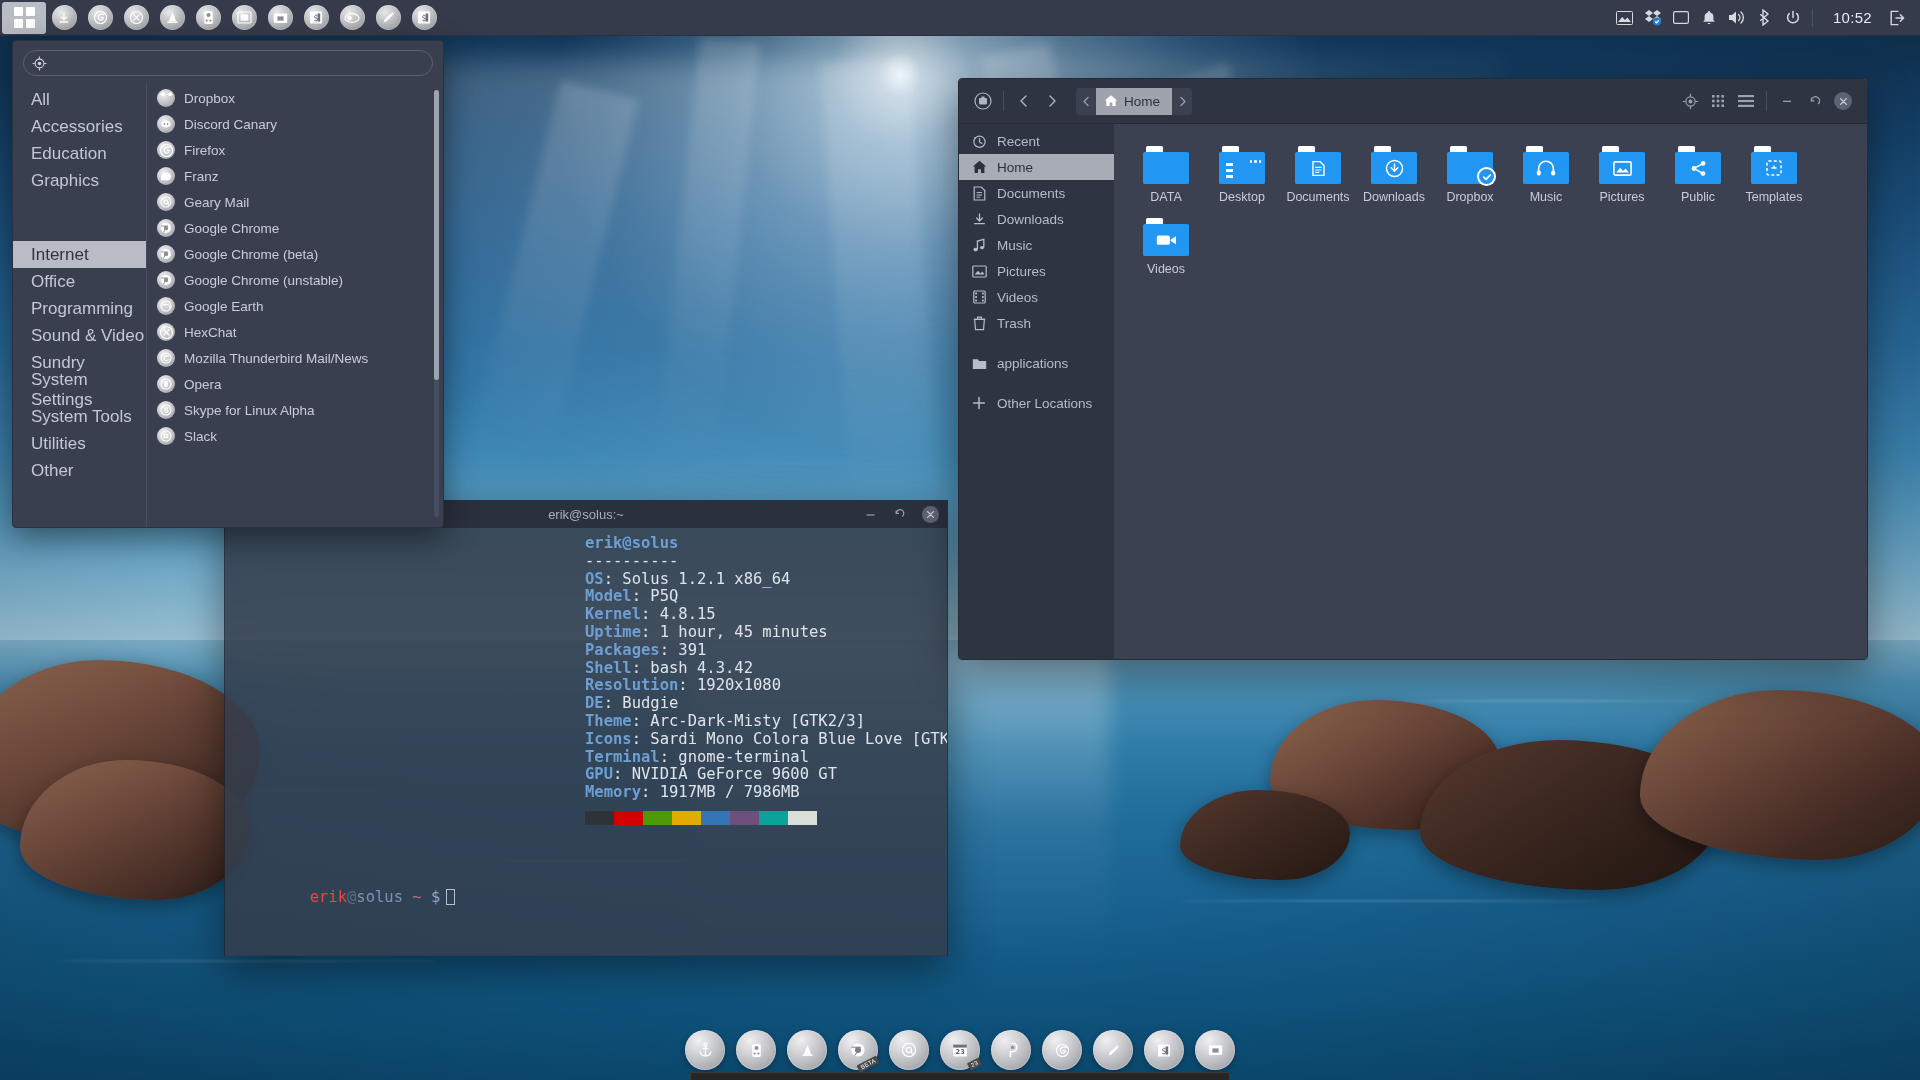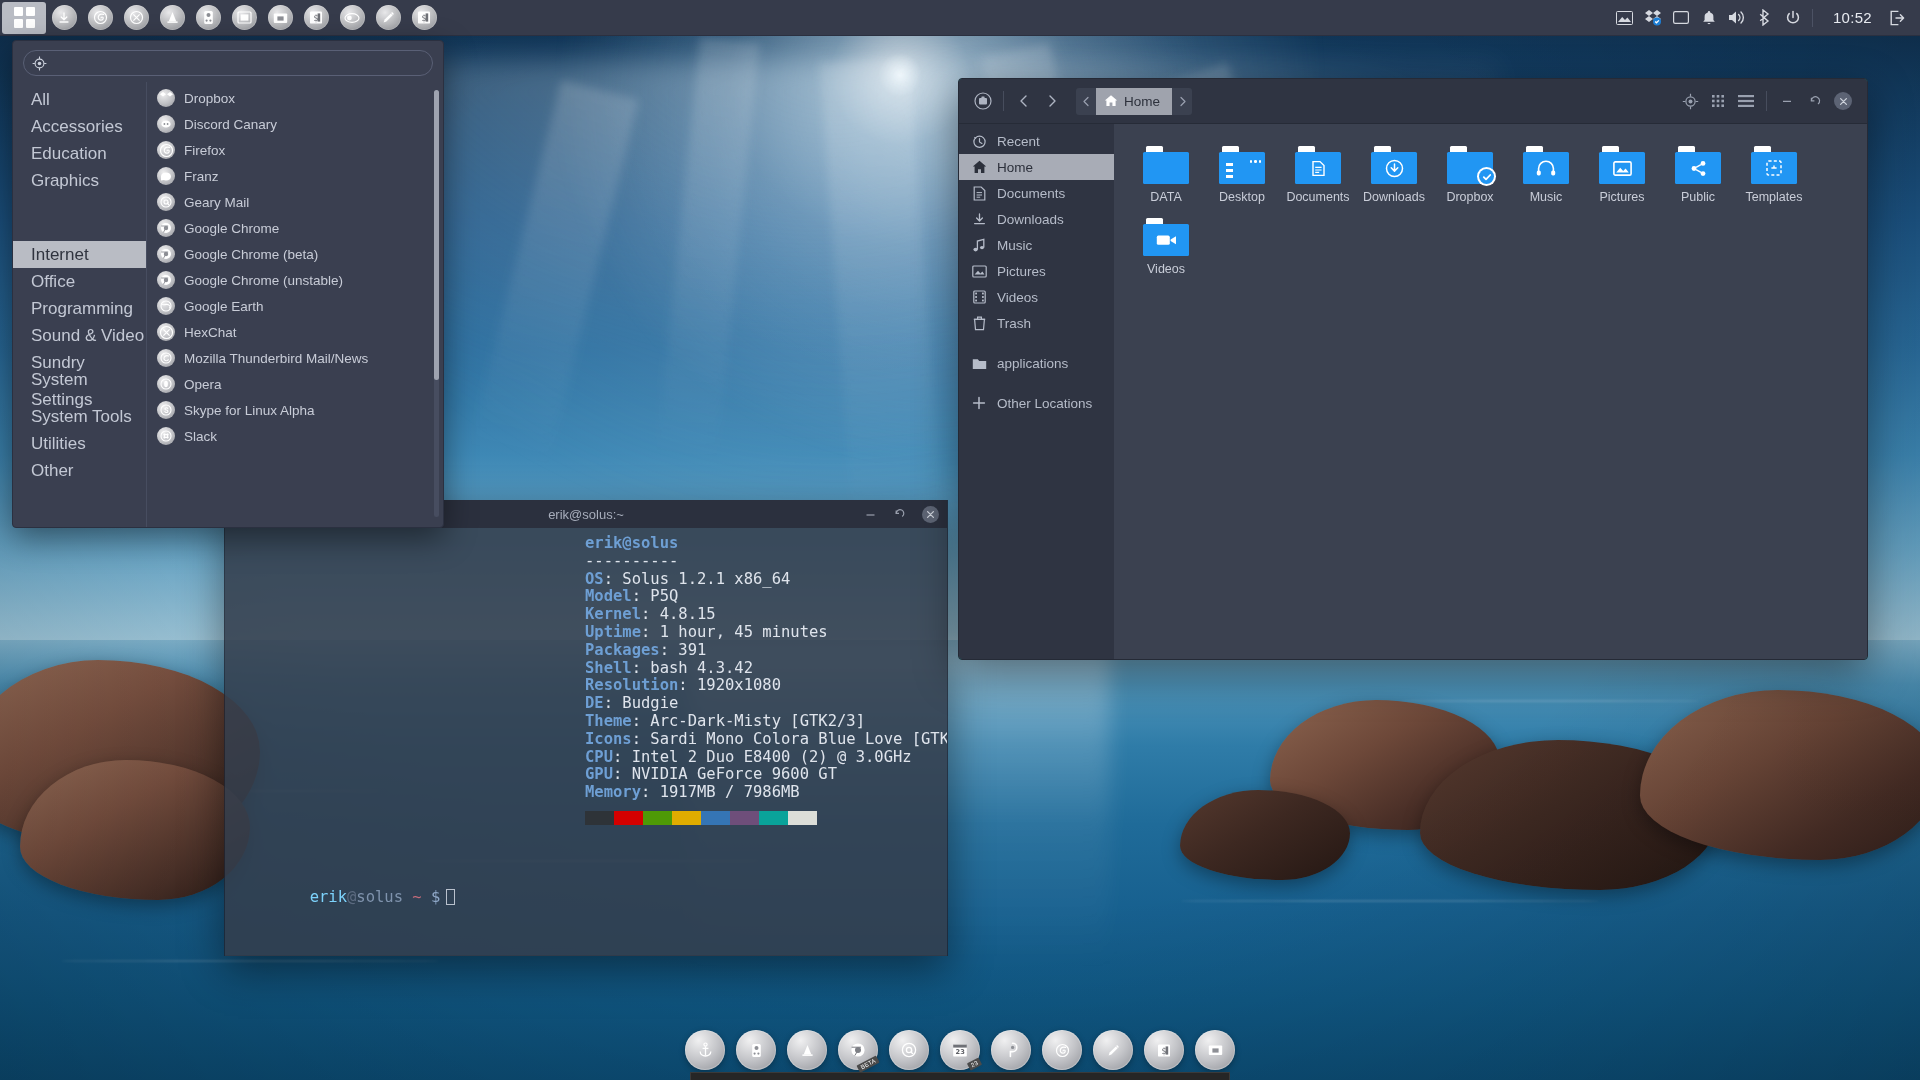--- a/index.html
+++ b/index.html
@@ -167,21 +167,21 @@
     padding: 7px 0 0 0; position: relative; overflow: hidden;
   }
   .term-line { white-space: pre; color: #d7dce4; padding-left: 10px; }
   .fetch { padding-left: 360px; }
   .k { color: #6e9fd4; font-weight: bold; }
   .uh { color: #6e9fd4; font-weight: bold; }
   .v { color: #dfe4ec; }
   .swatches { display: flex; margin: 9px 0 0 360px; }
   .swatches i { display: block; width: 29px; height: 14px; }
   .prompt { padding-left: 10px; margin-top: 46px; white-space: pre; }
-  .p-user { color: #7dd3fc; }
+  .p-user { color: #ef4444; }
   .p-at { color: #5c6b80; }
   .p-host { color: #7f93ad; }
   .p-tilde { color: #c56b7a; }
   .p-dollar { color: #8fa8c8; }
   .cursor {
     display: inline-block; width: 9px; height: 16px; vertical-align: -3px;
     border: 1px solid #b9c1cd; margin-left: 6px;
   }
 
   
@@ -692,21 +692,21 @@
           <div class="term-line fetch"><span class="k">OS</span><span class="v">: </span><span class="v">Solus 1.2.1 x86_64</span></div>
           <div class="term-line fetch"><span class="k">Model</span><span class="v">: </span><span class="v">P5Q</span></div>
           <div class="term-line fetch"><span class="k">Kernel</span><span class="v">: </span><span class="v">4.8.15</span></div>
           <div class="term-line fetch"><span class="k">Uptime</span><span class="v">: </span><span class="v">1 hour, 45 minutes</span></div>
           <div class="term-line fetch"><span class="k">Packages</span><span class="v">: </span><span class="v">391</span></div>
           <div class="term-line fetch"><span class="k">Shell</span><span class="v">: </span><span class="v">bash 4.3.42</span></div>
           <div class="term-line fetch"><span class="k">Resolution</span><span class="v">: </span><span class="v">1920x1080</span></div>
           <div class="term-line fetch"><span class="k">DE</span><span class="v">: </span><span class="v">Budgie</span></div>
           <div class="term-line fetch"><span class="k">Theme</span><span class="v">: </span><span class="v">Arc-Dark-Misty [GTK2/3]</span></div>
           <div class="term-line fetch"><span class="k">Icons</span><span class="v">: </span><span class="v">Sardi Mono Colora Blue Love [GTK</span></div>
-          <div class="term-line fetch"><span class="k">CPU</span><span class="v">: </span><span class="v">Intel 2 Duo E8400 (2) @ 3.0GHz</span></div>
+          <div class="term-line fetch"><span class="k">Terminal</span><span class="v">: </span><span class="v">gnome-terminal</span></div>
           <div class="term-line fetch"><span class="k">GPU</span><span class="v">: </span><span class="v">NVIDIA GeForce 9600 GT</span></div>
           <div class="term-line fetch"><span class="k">Memory</span><span class="v">: </span><span class="v">1917MB / 7986MB</span></div>
         </div>
       <div class="swatches" id="term-swatches">
           <i style="background: rgb(46, 51, 56);"></i>
           <i style="background: rgb(212, 0, 0);"></i>
           <i style="background: rgb(78, 154, 6);"></i>
           <i style="background: rgb(224, 172, 0);"></i>
           <i style="background: rgb(53, 117, 181);"></i>
           <i style="background: rgb(110, 78, 122);"></i>

